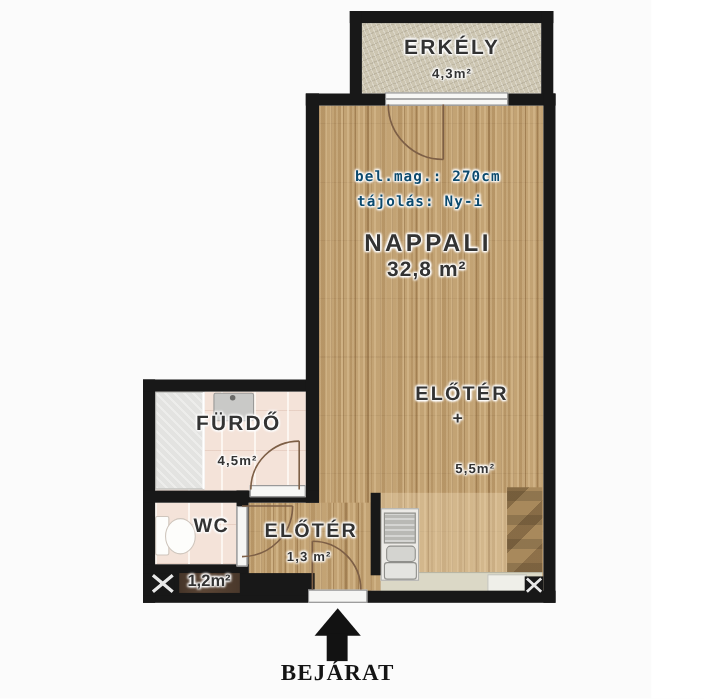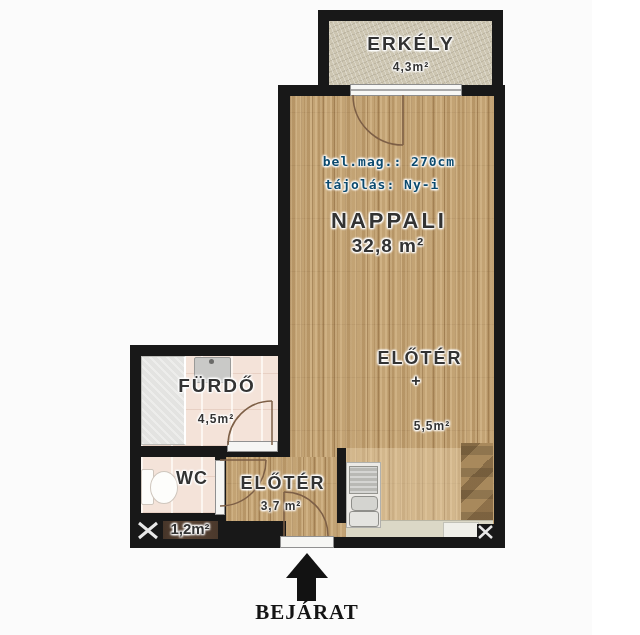--- a/index.html
+++ b/index.html
@@ -142,19 +142,19 @@
   <div class="lbl lbl-room" style="left:417px;top:381px;font-size:16px;">+</div>
   <div class="lbl lbl-area" style="left:432px;top:426px;">5,5m²</div>
 
   <div class="lbl lbl-room" style="left:217px;top:386px;">FÜRDŐ</div>
   <div class="lbl lbl-area" style="left:216px;top:419px;">4,5m²</div>
 
   <div class="lbl lbl-room" style="left:192px;top:478px;font-size:18px;letter-spacing:1px;">WC</div>
   <div class="lbl lbl-small" style="left:190px;top:496px;font-weight:bold;margin-top:32px;">1,2m²</div>
 
   <div class="lbl lbl-room" style="left:283px;top:483px;font-size:18px;">ELŐTÉR</div>
-  <div class="lbl lbl-area" style="left:281px;top:506px;">3,7 m²</div>
+  <div class="lbl lbl-area" style="left:281px;top:506px;">1,3 m²</div>
 
   <div class="arrow-head" style="left:286px;top:553px;"></div>
   <div class="arrow-shaft" style="left:297px;top:576px;width:19px;height:25px;"></div>
   <div class="lbl lbl-entrance" style="left:307px;top:612px;">BEJÁRAT</div>
 
 </div>
 
 </body></html>

